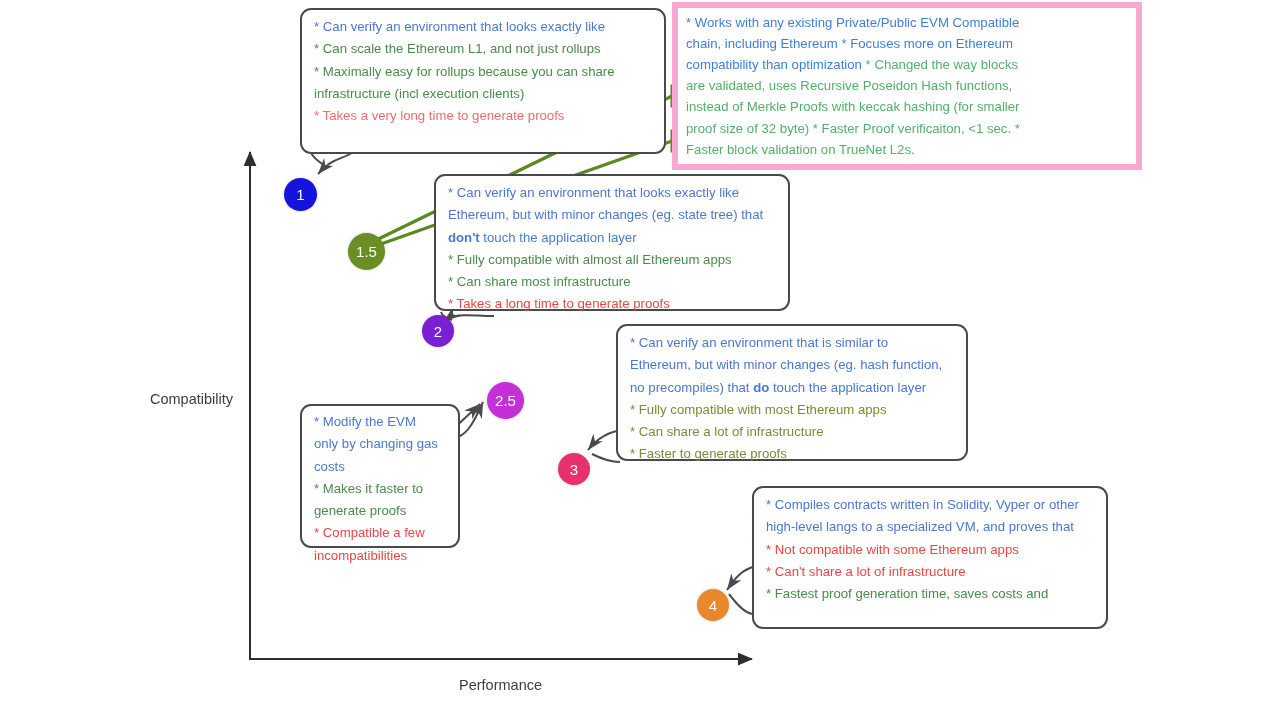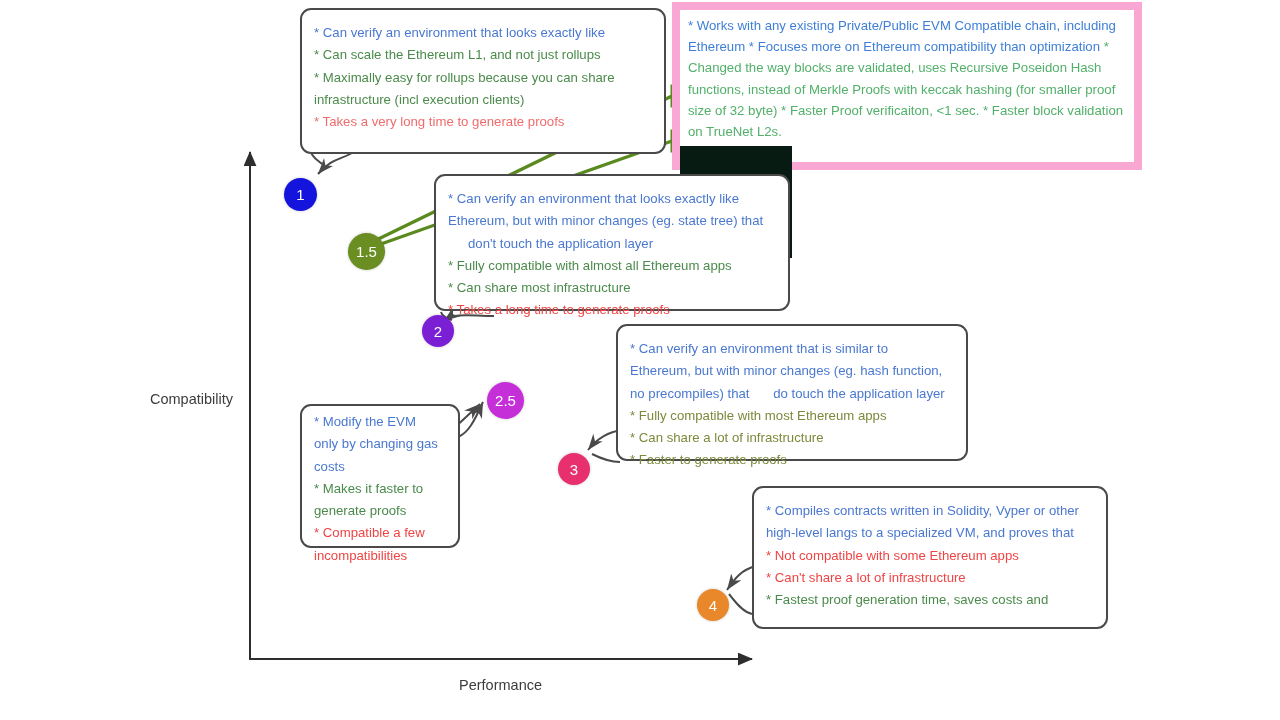--- a/index.html
+++ b/index.html
@@ -29,49 +29,49 @@
     height: 720px;
     pointer-events: none;
   }
   
   .callout {
     position: absolute;
     box-sizing: border-box;
     border: 2px solid #4a4a4a;
     border-radius: 11px;
     background: #ffffff;
-    padding: 12px 10px 6px 12px;
+    padding: 6px 10px 6px 12px;
     font-size: 13.2px;
     line-height: 22.3px;
     color: #4a78d0;
   }
   .callout .ln { display: block; white-space: nowrap; }
   
   .c-blue   { color: #4a78d0; }
   .c-green  { color: #4a8a4a; }
   .c-olive  { color: #7a8a3a; }
   .c-red    { color: #ef6c6c; }
   .c-orange { color: #ef4444; }
   .c-gblue  { color: #3f7fd8; }
   .c-ggreen { color: #52b06a; }
-  b.strong { font-weight: normal; margin-left: 20px; }
+  b.strong { font-weight: bold; }
 
   
   #truezk-box {
     position: absolute;
     left: 672px;
     top: 2px;
     width: 470px;
     height: 168px;
     box-sizing: border-box;
-    border: 8px solid #f9a8d4;
+    border: 6px solid #f9a8d4;
     background: #ffffff;
     display: flex;
-    flex-direction: column;
-    align-items: flex-start;
+    flex-direction: row;
+    align-items: flex-end;
   }
   #truezk-text {
     flex: 1 1 auto;
     padding: 5px 4px 4px 8px;
     font-size: 13.2px;
     line-height: 21.2px;
   }
   #truezk-logo-panel {
     width: 112px;
     flex: 0 0 112px;

